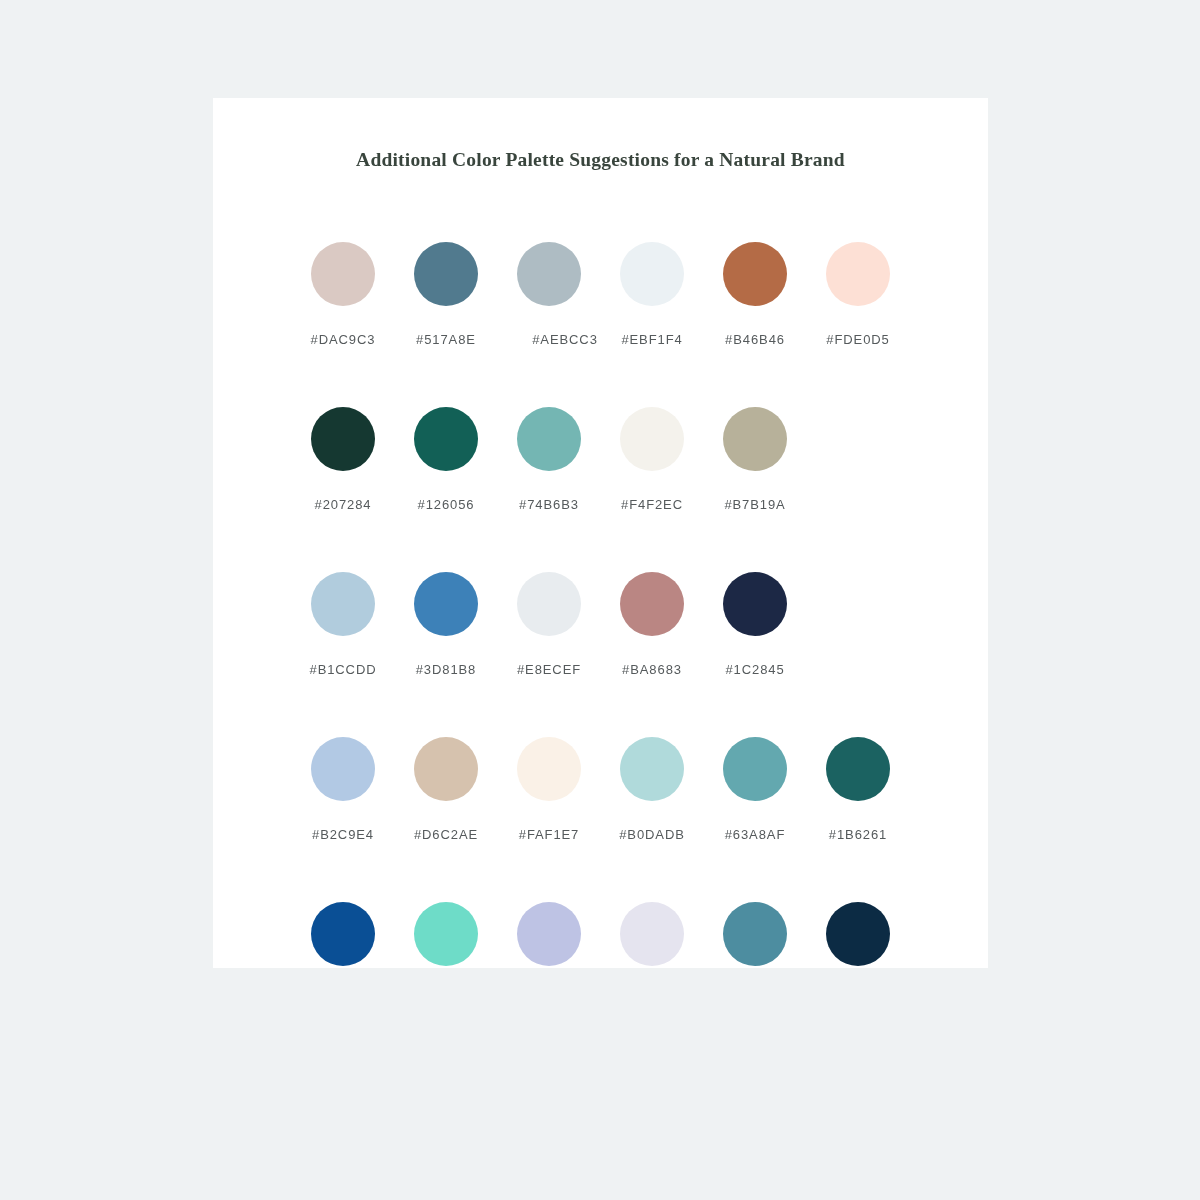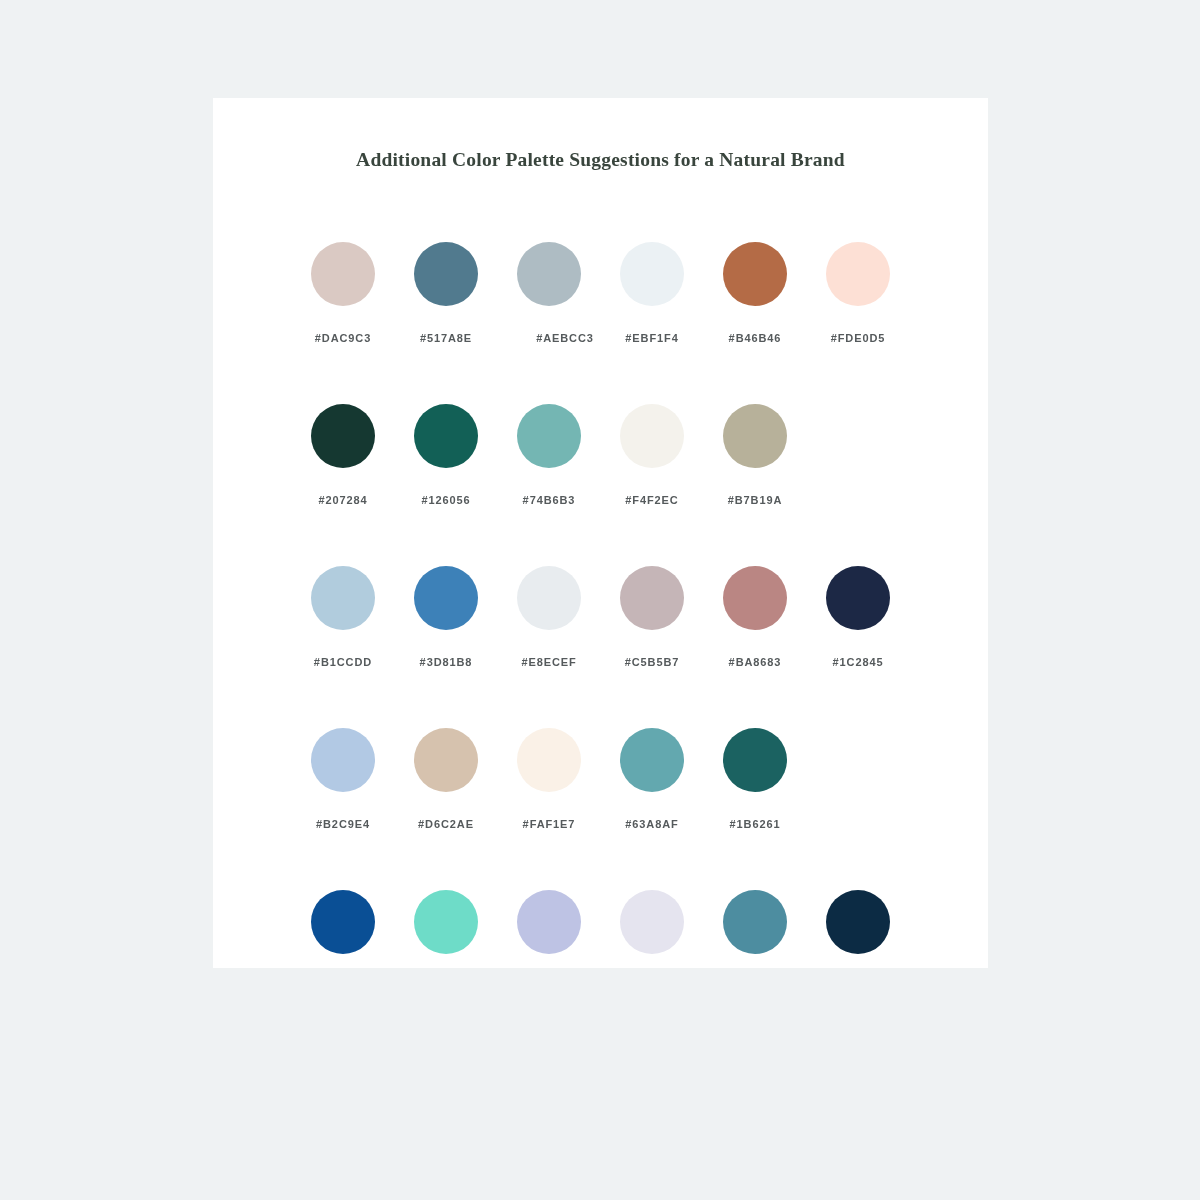--- a/index.html
+++ b/index.html
@@ -65,25 +65,24 @@
   .swatch-dot {
     width: 64px;
     height: 64px;
     border-radius: 50%;
     flex: 0 0 auto;
   }
 
   .swatch-label {
     margin-top: 26px;
     font-family: "Liberation Sans", sans-serif;
-    font-size: 11px;
+    font-size: 13px;
     letter-spacing: 0.9px;
     color: #555a5c;
     white-space: nowrap;
-    font-weight: bold;
   }
 </style>
 </head>
 <body style="background: rgb(239, 242, 243);">
 
 <div class="page">
   <div class="sheet" style="background: rgb(255, 255, 255);">
 
     <h1 class="doc-title" style="color: rgb(57, 69, 61);">Additional Color Palette Suggestions for a Natural Brand</h1>
 
@@ -146,24 +145,20 @@
         </div>
         <div class="swatch-cell">
           <div class="swatch-dot" style="background: rgb(61, 129, 184);"></div>
           <div class="swatch-label" style="color: rgb(85, 90, 92);">#3D81B8</div>
         </div>
         <div class="swatch-cell">
           <div class="swatch-dot" style="background: rgb(232, 236, 239);"></div>
           <div class="swatch-label" style="color: rgb(85, 90, 92);">#E8ECEF</div>
         </div>
         <div class="swatch-cell">
-          <div class="swatch-dot" style="background: rgb(197, 181, 183);"></div>
-          <div class="swatch-label" style="color: rgb(85, 90, 92);">#C5B5B7</div>
-        </div>
-        <div class="swatch-cell">
           <div class="swatch-dot" style="background: rgb(186, 134, 131);"></div>
           <div class="swatch-label" style="color: rgb(85, 90, 92);">#BA8683</div>
         </div>
         <div class="swatch-cell">
           <div class="swatch-dot" style="background: rgb(28, 40, 69);"></div>
           <div class="swatch-label" style="color: rgb(85, 90, 92);">#1C2845</div>
         </div>
       </div>
 
       <div class="palette-row">
@@ -171,20 +166,24 @@
           <div class="swatch-dot" style="background: rgb(178, 201, 228);"></div>
           <div class="swatch-label" style="color: rgb(85, 90, 92);">#B2C9E4</div>
         </div>
         <div class="swatch-cell">
           <div class="swatch-dot" style="background: rgb(214, 194, 174);"></div>
           <div class="swatch-label" style="color: rgb(85, 90, 92);">#D6C2AE</div>
         </div>
         <div class="swatch-cell">
           <div class="swatch-dot" style="background: rgb(250, 241, 231);"></div>
           <div class="swatch-label" style="color: rgb(85, 90, 92);">#FAF1E7</div>
+        </div>
+        <div class="swatch-cell">
+          <div class="swatch-dot" style="background: rgb(176, 218, 219);"></div>
+          <div class="swatch-label" style="color: rgb(85, 90, 92);">#B0DADB</div>
         </div>
         <div class="swatch-cell">
           <div class="swatch-dot" style="background: rgb(99, 168, 175);"></div>
           <div class="swatch-label" style="color: rgb(85, 90, 92); text-align: right;">#63A8AF</div>
         </div>
         <div class="swatch-cell">
           <div class="swatch-dot" style="background: rgb(27, 98, 97);"></div>
           <div class="swatch-label" style="color: rgb(85, 90, 92);">#1B6261</div>
         </div>
       </div>

